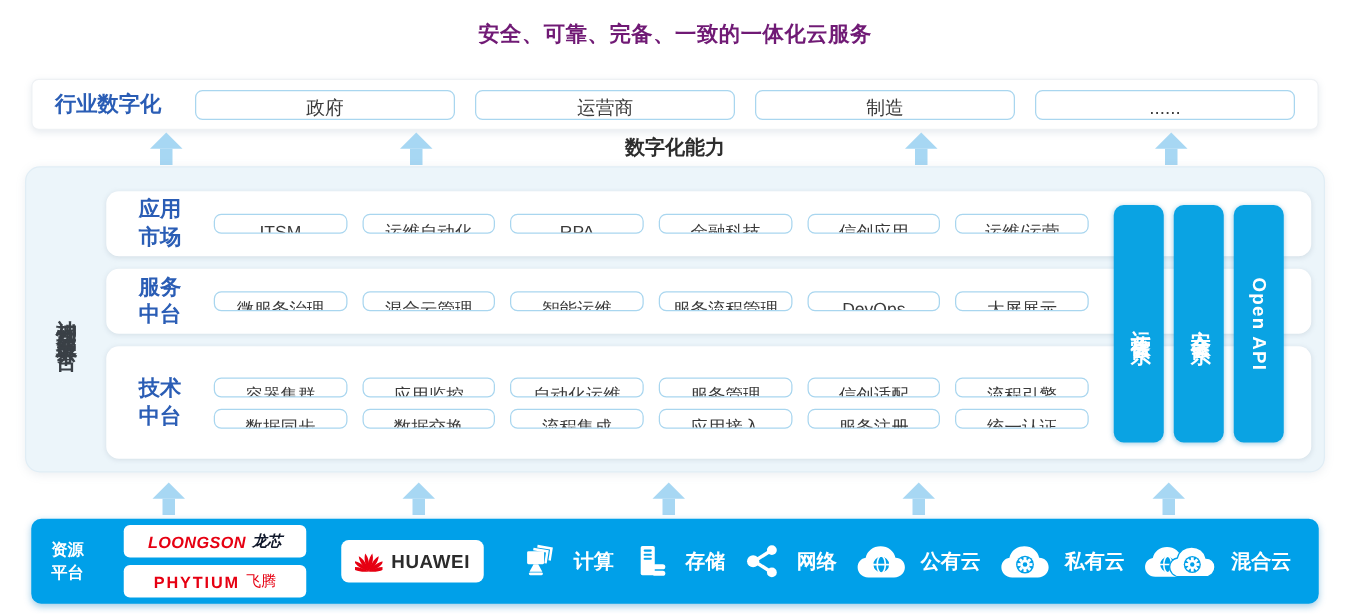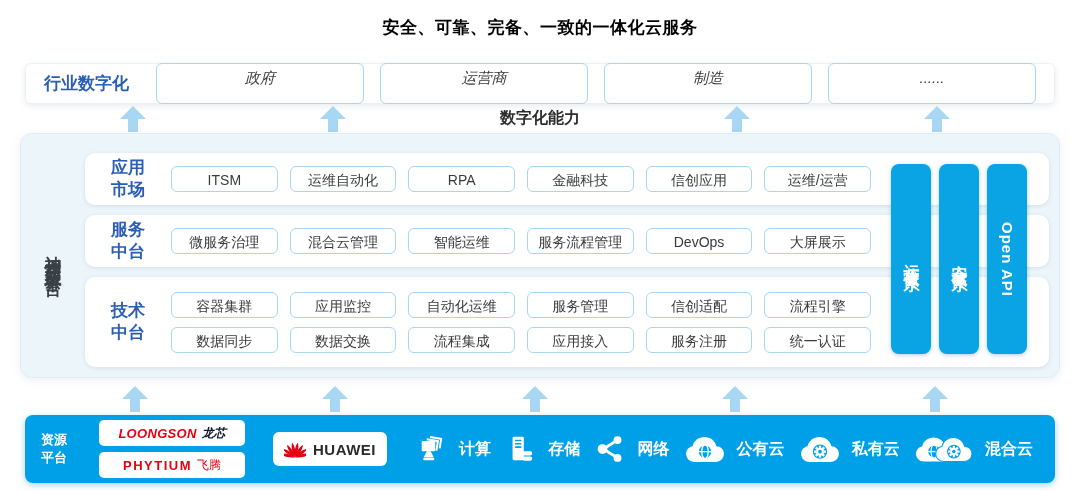--- a/index.html
+++ b/index.html
@@ -1,31 +1,31 @@
 <!DOCTYPE html>
 <html><head>
 <meta charset="utf-8">
 <style>
   * { margin:0; padding:0; box-sizing:border-box; }
   body { background:#fff; font-family:"Liberation Sans", sans-serif; }
   .canvas { position:relative; width:1080px; height:491px; background:#ffffff; overflow:hidden; }
 
   
   .main-title { position:absolute; top:16px; left:0; width:100%; text-align:center;
-    font-size:17px; font-weight:700; color:#000000; letter-spacing:.5px; }
+    font-size:17px; font-weight:700; color:#701a75; letter-spacing:.5px; }
 
   
   .industry-row { position:absolute; left:25px; top:63px; width:1030px; height:41px;
     background:#fff; border:1px solid #eef1f4; border-radius:6px;
     box-shadow:0 2px 6px rgba(130,150,170,.18);
     display:flex; align-items:center; padding:0 18px; gap:16px; }
   .industry-label { width:96px; font-size:17px; font-weight:700; color:#2a5db5; flex:none; }
-  .industry-box { flex:1; height:41px; line-height:27px; text-align:center;
+  .industry-box { flex:1; height:24px; line-height:27px; text-align:center;
     border:1px solid #a9d6ef; border-radius:6px; background:#fff;
-    font-size:15px; color:#3a3a3a;font-style:italic; }
+    font-size:15px; color:#3a3a3a; }
 
   
   .arrow { position:absolute; width:26px; }
   .arrow .head { width:0; height:0; border-left:13px solid transparent;
     border-right:13px solid transparent; border-bottom:13px solid #a7d7f3; }
   .arrow .stem { width:10px; height:13px; background:#a7d7f3; margin:0 auto; }
   .cap-label { position:absolute; top:108px; left:0; width:100%; text-align:center;
     font-size:16px; font-weight:700; color:#2d2d2d; }
 
   
@@ -39,21 +39,21 @@
   .p-row { position:absolute; left:64px; width:964px; background:#fff; border-radius:10px;
     box-shadow:0 1px 4px rgba(130,150,170,.22);
     display:flex; align-items:center; }
   .p-row-1 { top:19px;  height:52px; }
   .p-row-2 { top:81px;  height:52px; }
   .p-row-3 { top:143px; height:90px; }
   .row-label { margin-left:26px; width:38px; flex:none; font-size:17px; font-weight:700;
     color:#2a5db5; line-height:1.3; word-break:break-all; }
   .chips { flex:1; display:flex; gap:12px; margin-left:22px; margin-right:178px; }
   .chips-col { flex:1; display:flex; flex-direction:column; gap:9px; margin-left:22px; margin-right:178px; }
-  .chip { flex:1; height:26px; line-height:26px; text-align:center;
+  .chip { flex:1; height:16px; line-height:26px; text-align:center;
     border:1px solid #a9d6ef; border-radius:6px; background:#fff;
     font-size:14px; color:#3a3a3a; white-space:nowrap; overflow:hidden; }
   .pillars { position:absolute; right:32px; top:30px; height:190px; display:flex; gap:8px; }
   .pillar { width:40px; height:100%; background:#0aa3e3; border-radius:8px; color:#fff;
     display:flex; align-items:center; justify-content:center;
     box-shadow:0 1px 4px rgba(10,120,180,.35); }
   .pillar-cn { writing-mode:vertical-rl; text-orientation:upright;
     font-size:16px; font-weight:700; letter-spacing:4px; }
   .pillar-en { writing-mode:vertical-rl; font-size:15px; font-weight:700; letter-spacing:1px; }
 

